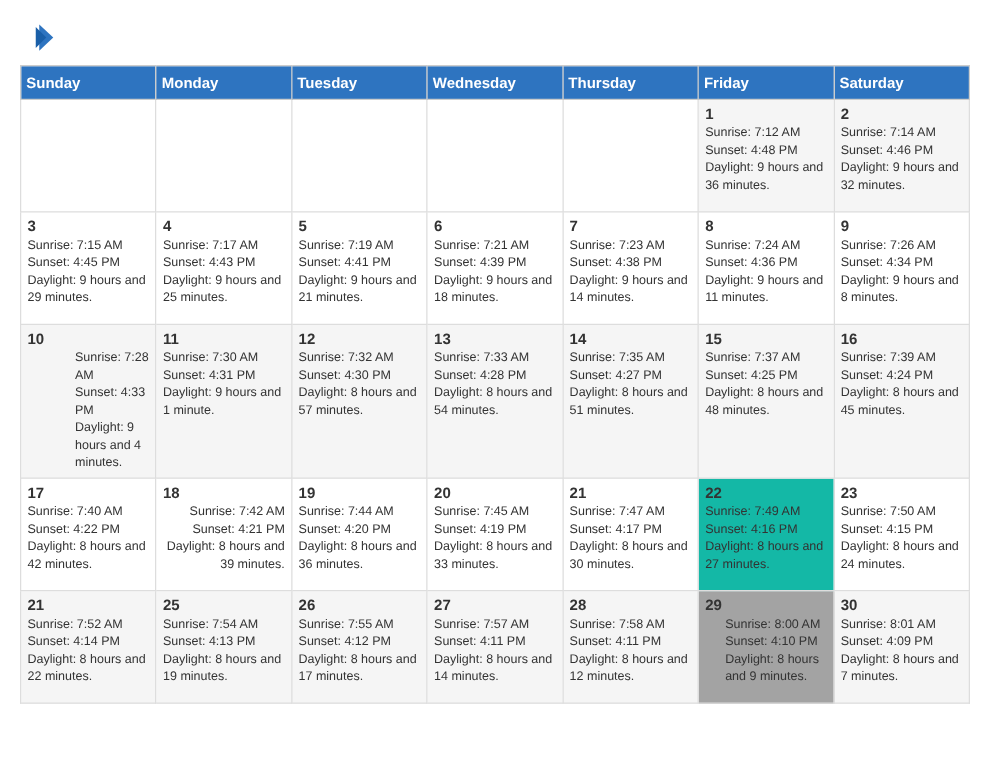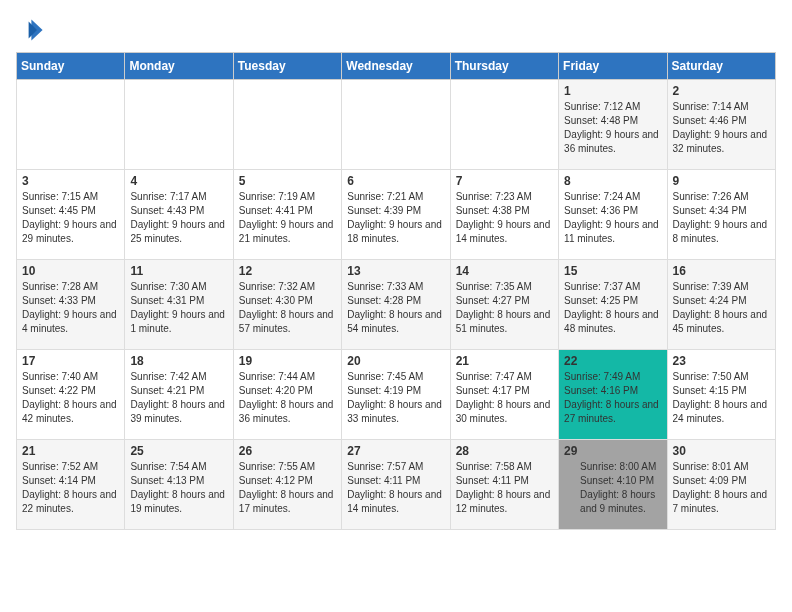--- a/index.html
+++ b/index.html
@@ -187,21 +187,21 @@
         <td style="background: rgb(255, 255, 255);">
           <span class="day-number">9</span>
           <div class="day-info" style="white-space: pre-line;">Sunrise: 7:26 AM
 Sunset: 4:34 PM
 Daylight: 9 hours and 8 minutes.</div>
         </td>
       </tr>
       <tr>
         <td style="background: rgb(245, 245, 245);">
           <span class="day-number">10</span>
-          <div class="day-info" style="white-space: pre-line;">Sunrise: 7:28 AM
+          <div class="day-info" style="white-space: pre-line; margin-left: 38px;">Sunrise: 7:28 AM
 Sunset: 4:33 PM
 Daylight: 9 hours and 4 minutes.</div>
         </td>
         <td style="background: rgb(245, 245, 245);">
           <span class="day-number">11</span>
           <div class="day-info" style="white-space: pre-line;">Sunrise: 7:30 AM
 Sunset: 4:31 PM
 Daylight: 9 hours and 1 minute.</div>
         </td>
         <td style="background: rgb(245, 245, 245);">
@@ -237,21 +237,21 @@
       </tr>
       <tr>
         <td style="background: rgb(255, 255, 255); margin-left: 24px;">
           <span class="day-number">17</span>
           <div class="day-info" style="white-space: pre-line;">Sunrise: 7:40 AM
 Sunset: 4:22 PM
 Daylight: 8 hours and 42 minutes.</div>
         </td>
         <td style="background: rgb(255, 255, 255);">
           <span class="day-number">18</span>
-          <div class="day-info" style="white-space: pre-line;">Sunrise: 7:42 AM
+          <div class="day-info" style="white-space: pre-line; text-align: right;">Sunrise: 7:42 AM
 Sunset: 4:21 PM
 Daylight: 8 hours and 39 minutes.</div>
         </td>
         <td style="background: rgb(255, 255, 255);">
           <span class="day-number">19</span>
           <div class="day-info" style="white-space: pre-line;">Sunrise: 7:44 AM
 Sunset: 4:20 PM
 Daylight: 8 hours and 36 minutes.</div>
         </td>
         <td style="background: rgb(255, 255, 255);">

